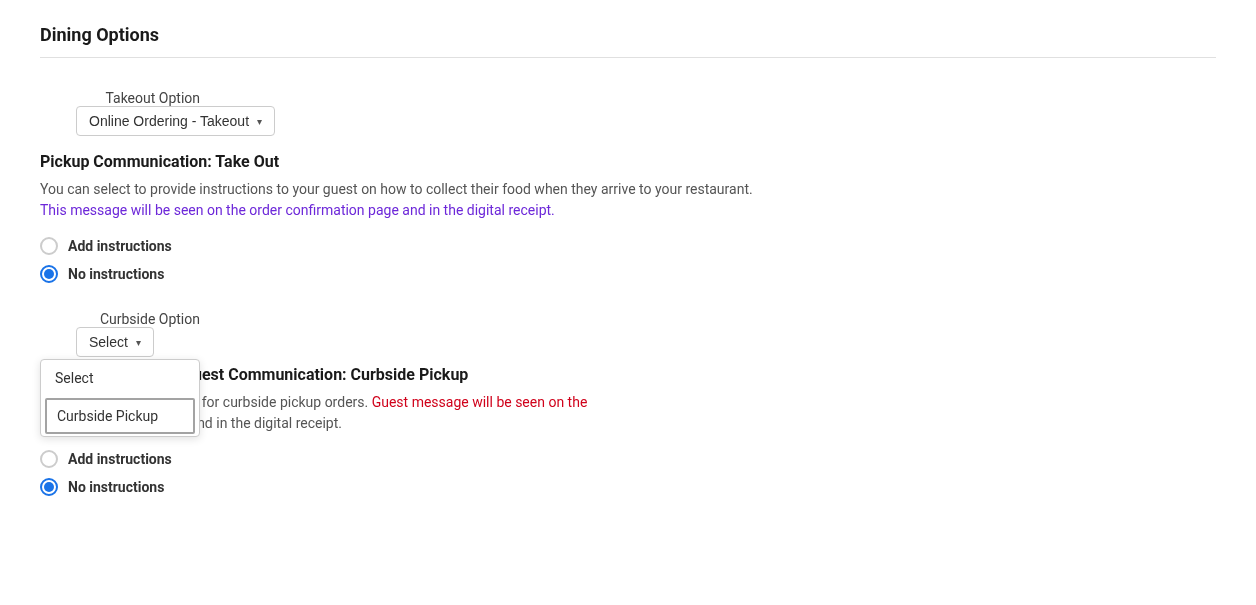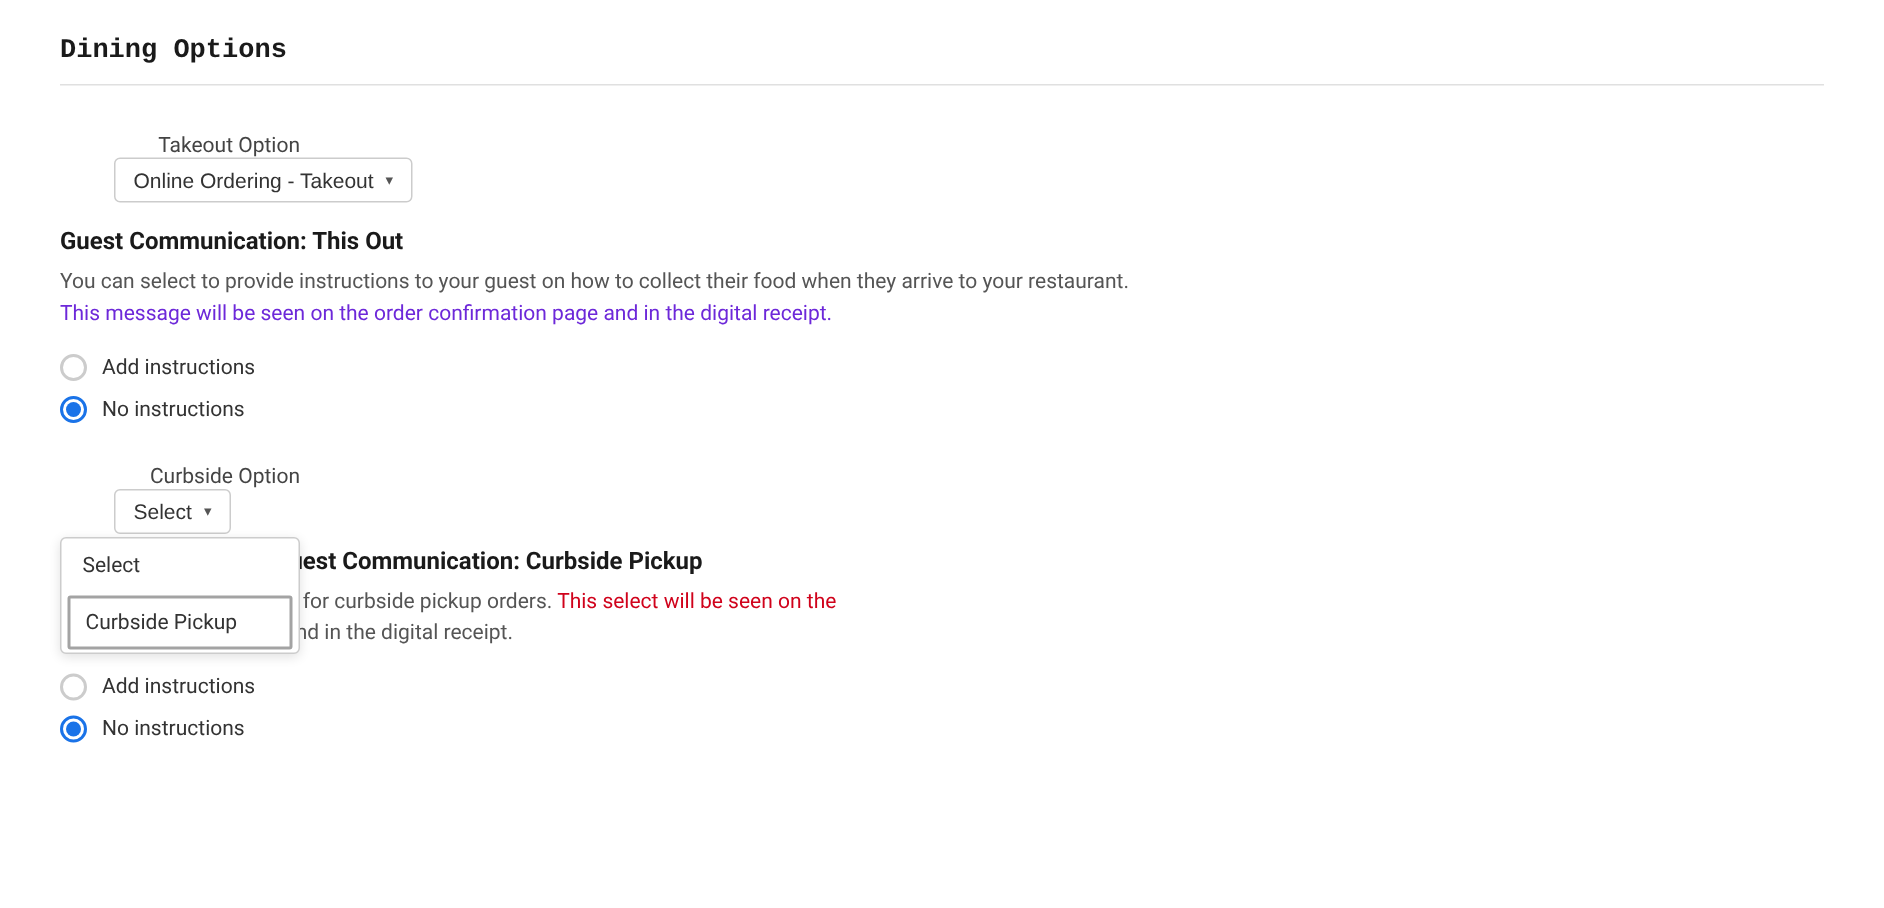--- a/index.html
+++ b/index.html
@@ -14,21 +14,20 @@
     }
     .page-container {
       padding: 24px 40px;
       max-width: 1256px;
     }
     .section-title {
       font-size: 18px;
       font-weight: 700;
       color: #1a1a1a;
       margin-bottom: 12px;
-      font-family: Liberation Mono, monospace;
     }
     .divider {
       border: none;
       border-top: 1px solid #e0e0e0;
       margin-bottom: 24px;
     }
     .form-row {
       display: flex;
       align-items: flex-start;
       margin-bottom: 20px;
@@ -110,20 +109,21 @@
     .radio-circle.selected::after {
       content: '';
       width: 10px;
       height: 10px;
       border-radius: 50%;
       background: #1a73e8;
     }
     .radio-label {
       font-size: 14px;
       color: #333;
+      font-weight: bold;
     }
     
     .dropdown-wrapper {
       position: relative;
       display: inline-block;
     }
     .dropdown-menu {
       position: absolute;
       top: 100%;
       left: 0;
@@ -178,21 +178,21 @@
   <div class="form-row">
     <div class="form-label">Takeout Option</div>
     <div class="form-content">
       <button class="dropdown-btn">
         <span>Online Ordering - Takeout</span>
         <span class="arrow">▾</span>
       </button>
 
       
       <div class="subsection">
-        <div class="subsection-title">Guest Communication: This Out</div>
+        <div class="subsection-title">Pickup Communication: Take Out</div>
         <div class="subsection-desc">
           <span>You can select to provide instructions to your guest on how to collect their food when they arrive to your restaurant.</span>
           <br>
           <span class="highlight">This message will be seen on the order confirmation page and in the digital receipt.</span>
         </div>
         <div class="radio-group">
           <label class="radio-item">
             <div class="radio-circle"></div>
             <span class="radio-label">Add instructions</span>
           </label>
@@ -219,21 +219,21 @@
           <div class="dropdown-menu-item highlighted">Curbside Pickup</div>
         </div>
       </div>
 
       
       <div class="curbside-section">
         <div class="subsection-title">
           <span>Guest Communicati</span><span>Guest Communication: Curbside Pickup</span>
         </div>
         <div class="curbside-desc-partial">
-          <span>instructions to your guest for curbside pickup orders. </span><span class="highlight">This select will be seen on the</span>
+          <span>instructions to your guest for curbside pickup orders. </span><span class="highlight">Guest message will be seen on the</span>
           <br>
           <span class="strike-text">order confirmation page</span><span>and in the digital receipt.</span>
         </div>
         <div class="radio-group">
           <label class="radio-item">
             <div class="radio-circle"></div>
             <span class="radio-label">Add instructions</span>
           </label>
           <label class="radio-item">
             <div class="radio-circle selected"></div>

